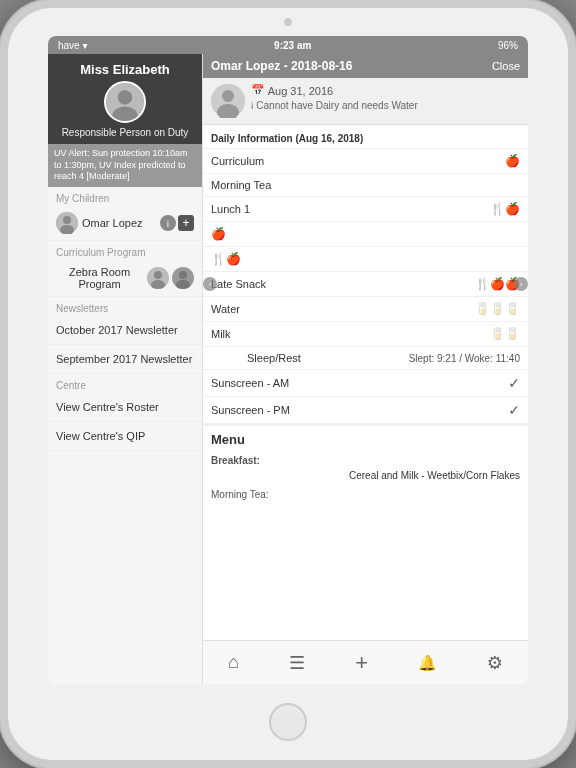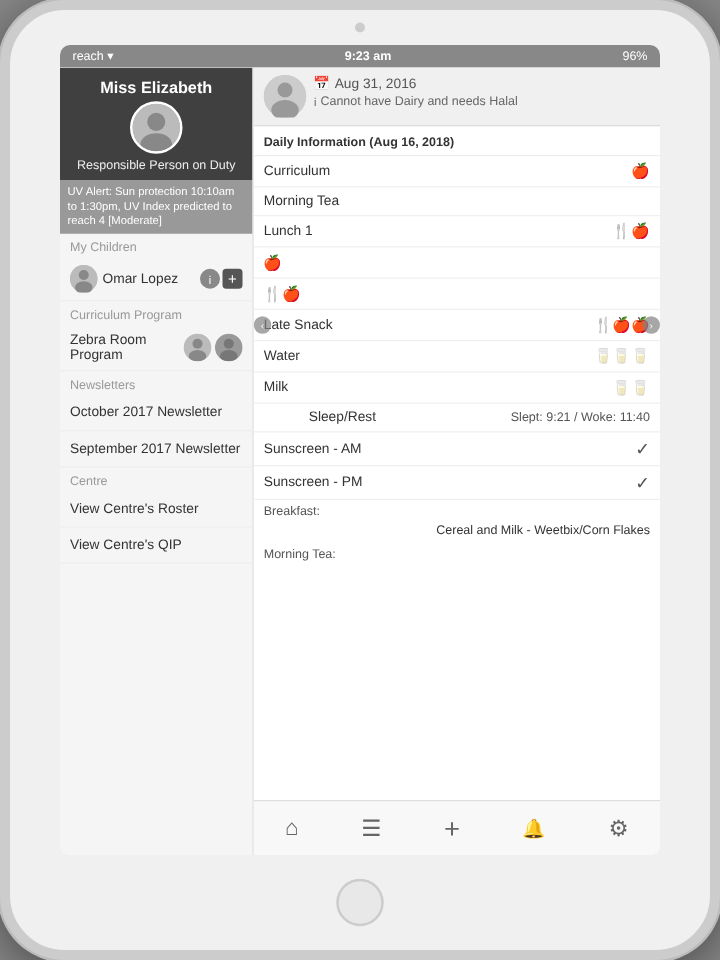--- a/index.html
+++ b/index.html
@@ -310,21 +310,21 @@
 
 <div class="device">
   <div class="device-top">
     <div class="camera"></div>
   </div>
 
   <div class="screen">
 
     <div class="status-bar">
       <span class="status-left">
-        <span>reach ▾</span>
+        <span>have ▾</span>
       </span>
       <span class="status-center">9:23 am</span>
       <span class="status-right">96%</span>
     </div>
 
     <div class="app-content">
 
       <div class="sidebar">
         <div class="sidebar-header">
           <div class="sidebar-header-name">Miss Elizabeth</div>
@@ -351,21 +351,21 @@
           </div>
           <span style="font-size:11px;color:#333;">Omar Lopez</span>
           <div class="sidebar-item-icons">
             <div class="sidebar-icon-btn" style="font-size:9px;">ℹ</div>
             <div class="sidebar-icon-plus">+</div>
           </div>
         </div>
 
         <div class="sidebar-section-label">Curriculum Program</div>
         <div class="sidebar-item">
-          <span style="font-size:11px;color:#333;flex:1;">Zebra Room Program</span>
+          <span style="font-size:11px;color:#333;flex:1;text-align:center;">Zebra Room Program</span>
           <div class="curriculum-avatars">
             <div class="curriculum-avatar">
               <svg width="22" height="22" viewBox="0 0 22 22">
                   <circle cx="11" cy="11" r="11" fill="#bbb"></circle>
                   <circle cx="11" cy="8" r="4" fill="#888"></circle>
                   <ellipse cx="11" cy="18" rx="7" ry="5" fill="#888"></ellipse>
                 </svg>
             </div>
             <div class="curriculum-avatar">
               <svg width="22" height="22" viewBox="0 0 22 22">
@@ -381,37 +381,41 @@
         <div class="sidebar-nav-item">October 2017 Newsletter</div>
         <div class="sidebar-nav-item">September 2017 Newsletter</div>
 
         <div class="sidebar-section-label">Centre</div>
         <div class="sidebar-nav-item">View Centre's Roster</div>
         <div class="sidebar-nav-item">View Centre's QIP</div>
       </div>
 
       <div class="main-panel">
 
+        <div class="main-header">
+          <span class="main-header-title">Omar Lopez - 2018-08-16</span>
+          <span class="main-header-close">Close</span>
+        </div>
 
         <div class="child-alert">
           <div class="child-alert-avatar">
             <svg width="34" height="34" viewBox="0 0 34 34">
                 <circle cx="17" cy="17" r="17" fill="#ccc"></circle>
                 <circle cx="17" cy="12" r="6" fill="#999"></circle>
                 <ellipse cx="17" cy="28" rx="11" ry="8" fill="#999"></ellipse>
               </svg>
           </div>
           <div class="child-alert-info">
             <div class="alert-date">
               <span>📅</span>
               <span>Aug 31, 2016</span>
             </div>
             <div class="alert-text">
               <span style="font-size:9px;">ℹ</span>
-              <span>Cannot have Dairy and needs Halal</span>
+              <span>Cannot have Dairy and needs Water</span>
             </div>
           </div>
         </div>
 
         <div class="main-scroll">
           <div class="daily-info-header">Daily Information (Aug 16, 2018)</div>
 
           <div class="meal-row">
             <span class="meal-row-label">Curriculum</span>
             <span class="meal-icons">🍎</span>
@@ -453,22 +457,23 @@
           <div class="sunscreen-row">
             <span class="sunscreen-label">Sunscreen - AM</span>
             <span class="check-mark">✓</span>
           </div>
 
           <div class="sunscreen-row">
             <span class="sunscreen-label">Sunscreen - PM</span>
             <span class="check-mark">✓</span>
           </div>
 
+          <div class="menu-section">Menu</div>
           <div class="menu-item">
-            <div style="font-weight:400;font-size:10px;color:#555;">Breakfast:</div>
+            <div style="font-weight:700;font-size:10px;color:#555;">Breakfast:</div>
             <div style="font-size:10px;color:#333;text-align:right;">Cereal and Milk - Weetbix/Corn Flakes</div>
           </div>
           <div class="menu-item">
             <div style="font-weight:500;font-size:10px;color:#555;">Morning Tea:</div>
           </div>
         </div>
 
         <div class="bottom-nav">
           <div class="bottom-nav-item">⌂</div>
           <div class="bottom-nav-item">☰</div>

